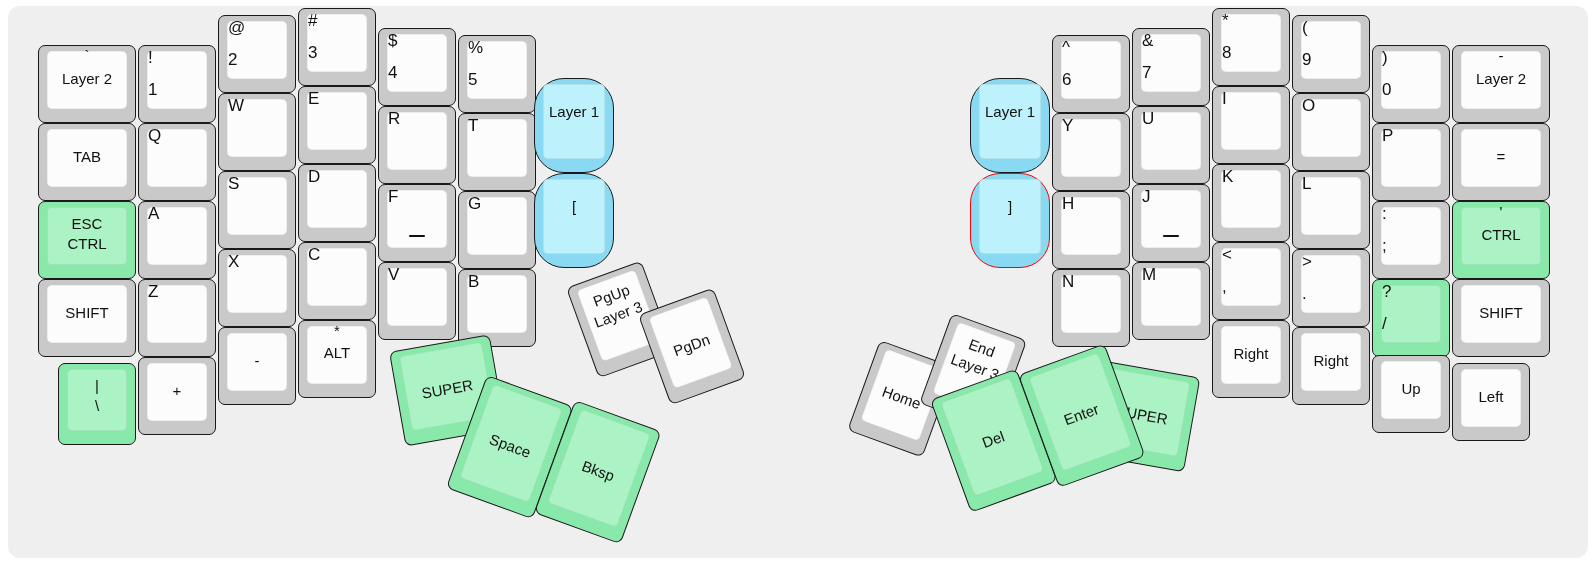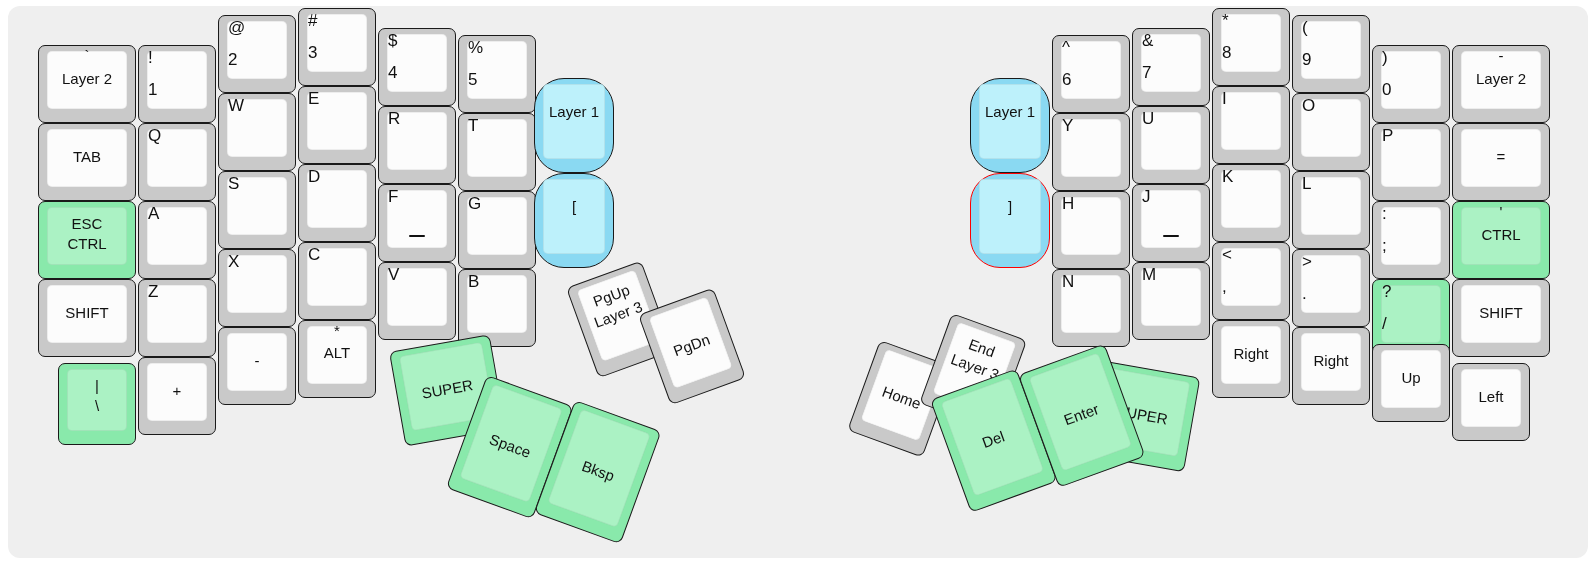--- a/index.html
+++ b/index.html
@@ -289,21 +289,21 @@
       <div class="key" style="left: 1372px; top: 201px; width: 78px; height: 78px;">
         <div class="cap"></div>
         <div class="lg tl">:</div>
         <div class="lg bl">;</div>
       </div>
       <div class="key green" style="left: 1372px; top: 279px; width: 78px; height: 78px;">
         <div class="cap"></div>
         <div class="lg tl">?</div>
         <div class="lg bl">/</div>
       </div>
-      <div class="key" style="left: 1372px; top: 344px; width: 78px; height: 78px;">
+      <div class="key" style="left: 1372px; top: 355px; width: 78px; height: 78px;">
         <div class="cap"></div>
         <div class="lg ctr ctr1">Up</div>
       </div>
       <div class="key" style="left: 1452px; top: 45px; width: 98px; height: 78px;">
         <div class="cap"></div>
         <div class="lg tc">-</div>
         <div class="lg ctr ctr1">Layer 2</div>
       </div>
       <div class="key" style="left: 1452px; top: 123px; width: 98px; height: 78px;">
         <div class="cap"></div>

